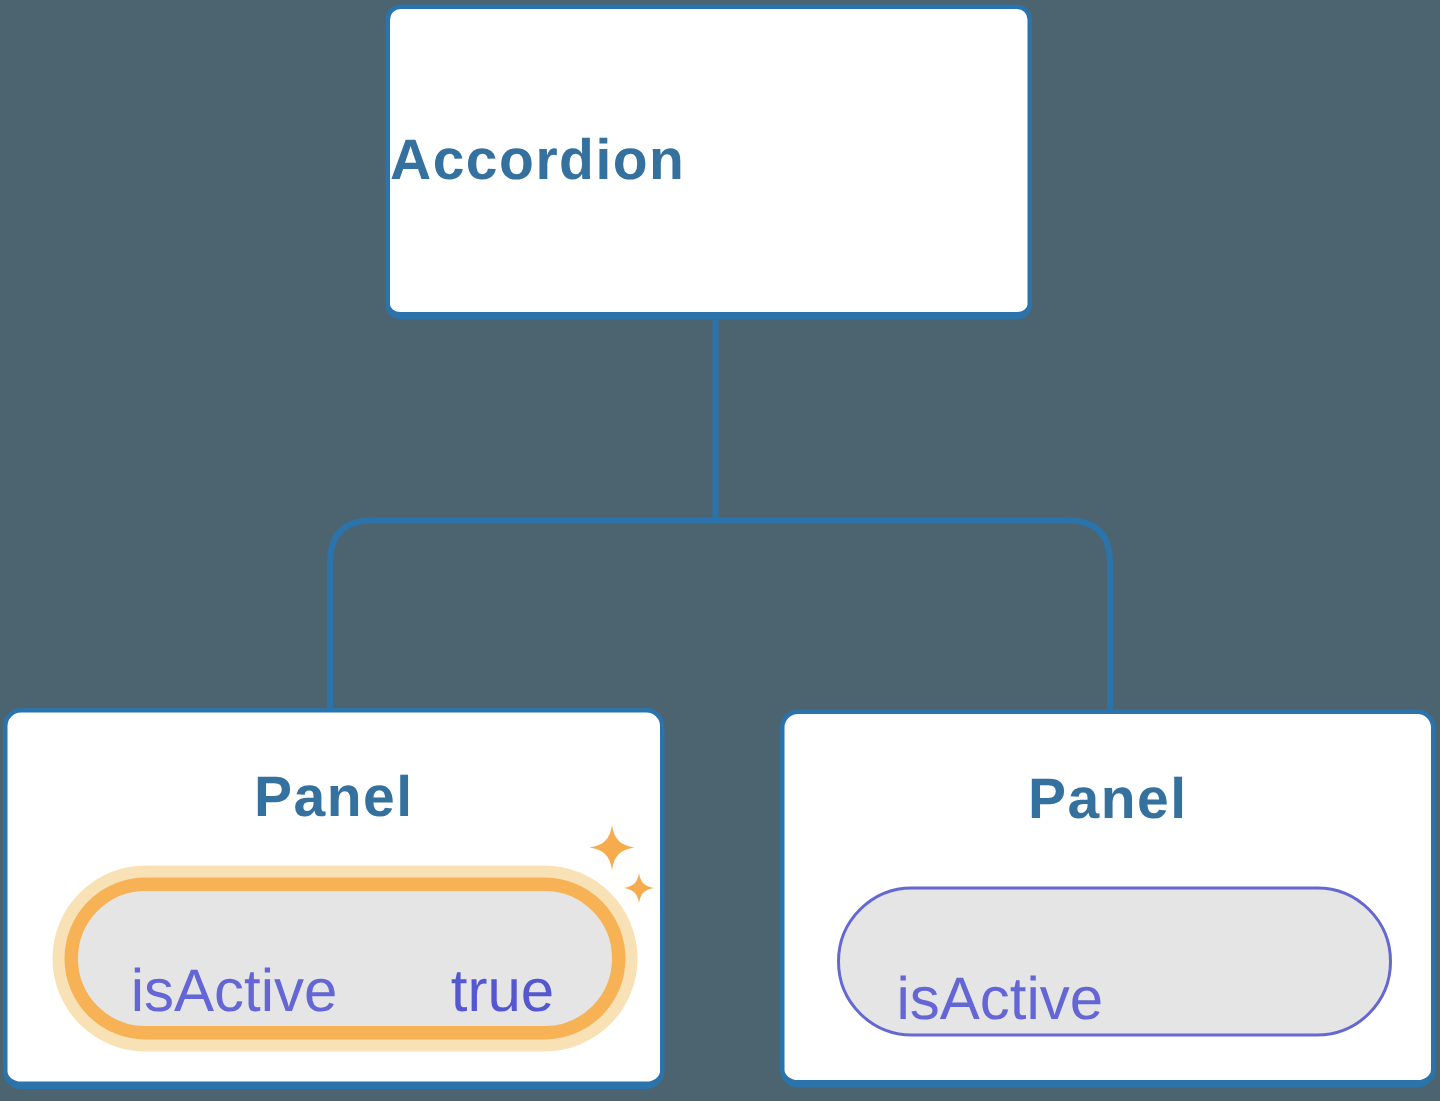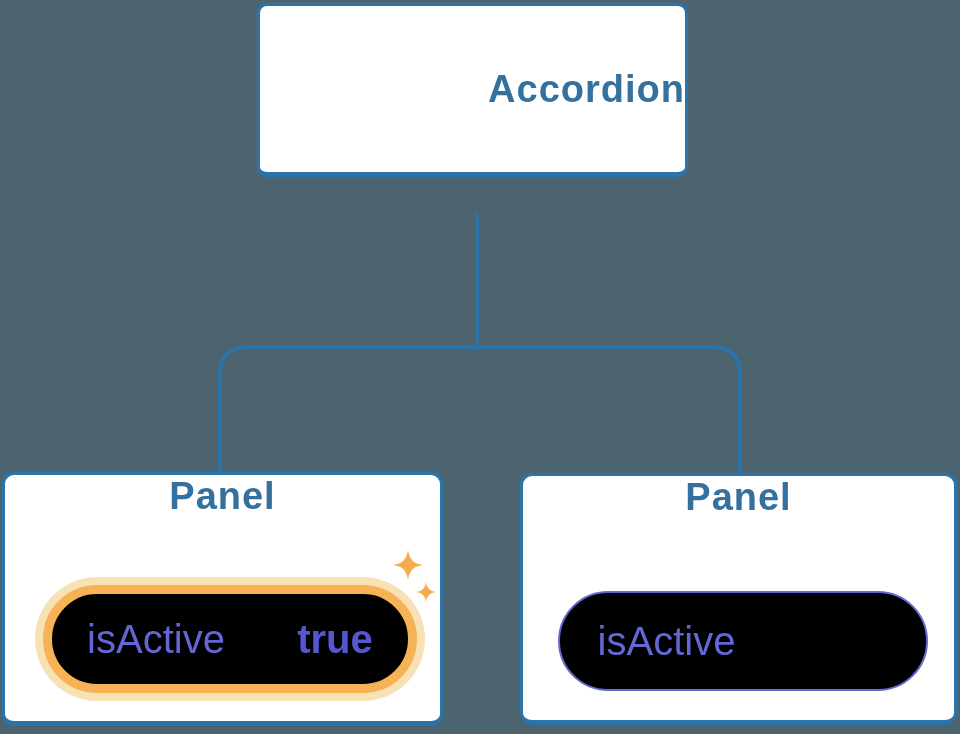--- a/index.html
+++ b/index.html
@@ -22,25 +22,25 @@
 
   .node {
     position: absolute;
     background: #ffffff;
     border: 3px solid #2B73AB;
     border-bottom-width: 5px;
   }
 
   .root-box {
     left: 257px; top: 3px;
-    width: 431px; height: 174px;
+    width: 431px; height: 210px;
     border-radius: 10px;
     display: flex;
     align-items: center;
-    justify-content: flex-end;
+    justify-content: flex-start;
   }
 
   .node-title {
     font-size: 38px;
     font-weight: 700;
     letter-spacing: 1px;
     color: #35719E;
   }
 
   .panel-left {
@@ -50,27 +50,28 @@
   }
 
   .panel-right {
     left: 520px; top: 473px;
     width: 437px; height: 252px;
     border-radius: 12px;
   }
 
   .panel-title {
     text-align: center;
+    margin-top: 36px;
   }
 
   .pill {
     position: absolute;
     display: flex;
-    align-items: center;
-    background: #000000;
+    align-items: flex-end;
+    background: #e5e5e5;
   }
 
   .pill-active {
     left: 38px; top: 110px;
     width: 374px; height: 108px;
     border: 9px solid #F6B254;
     border-radius: 60px;
     box-shadow: 0 0 0 8px #F9E1B6;
   }
 
@@ -91,21 +92,21 @@
 
   .pill-active .cell-name   { width: 208px; }
   .pill-inactive .cell-name { width: 213px; }
   .cell-value { flex: 1; }
 
   .pill-divider { width: 2px; }
   .pill-active   .pill-divider { background: #F6B254; }
   .pill-inactive .pill-divider { background: #6468D2; }
 
   .value-bold {
-    font-weight: 700;
+    font-weight: 400;
     color: #5457CE;
   }
 
   .sparkles {
     position: absolute;
     left: 372px; top: 58px;
     width: 72px; height: 74px;
     overflow: visible;
   }
 </style>

